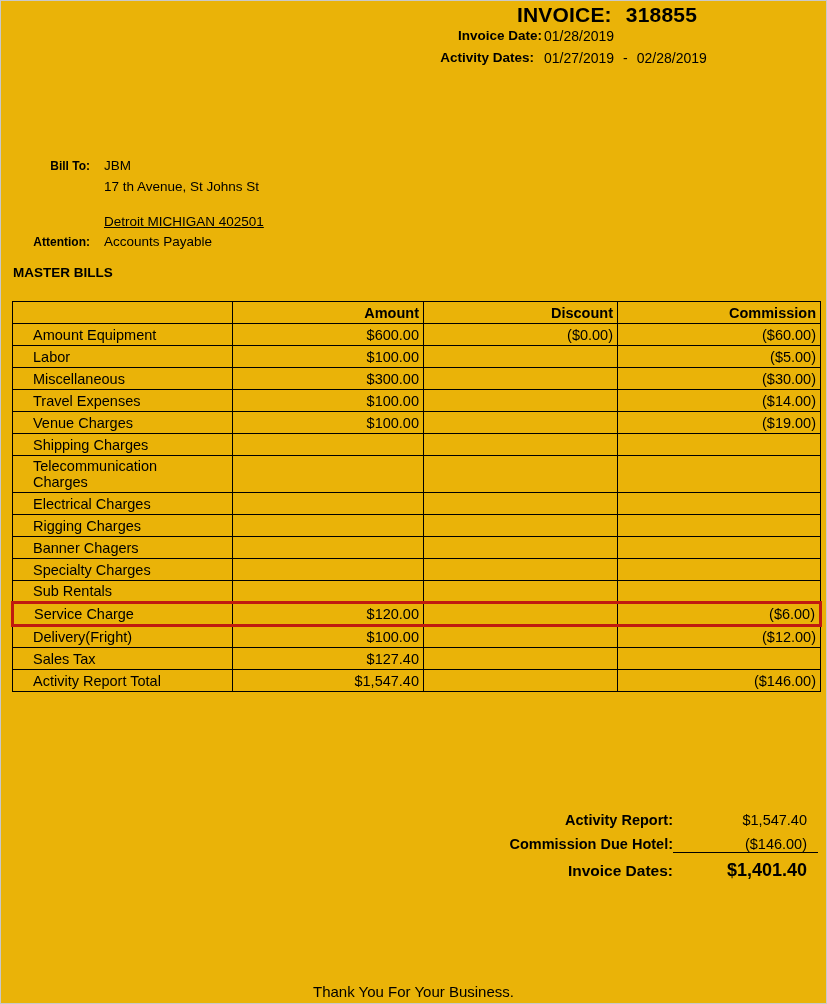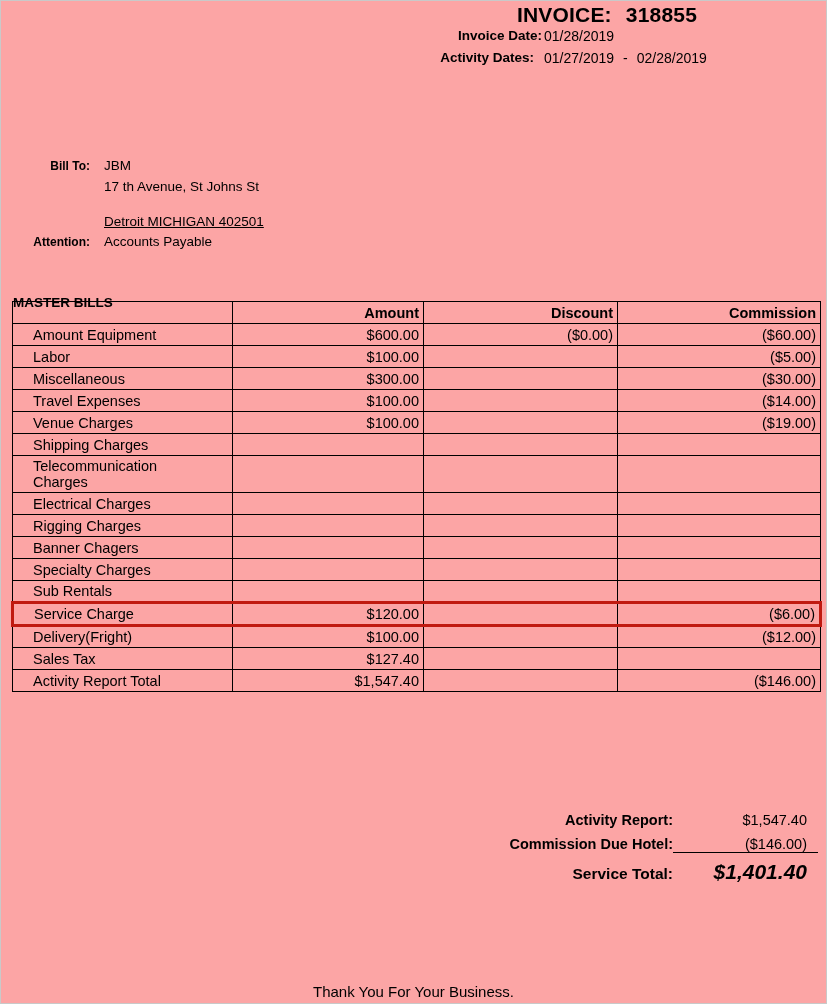--- a/index.html
+++ b/index.html
@@ -6,21 +6,21 @@
     --ink:#000000;
     --red:#c01a10;
     --page-border:#c9c9c9;
   }
   *{box-sizing:border-box;margin:0;padding:0;}
   html,body{background:#ffffff;}
   body{font-family:"Liberation Sans",sans-serif;color:var(--ink);}
   .page{
     position:relative;
     width:827px;height:1004px;
-    background:#fca5a5;
+    background:#eab308;
     border:1px solid var(--page-border);
     overflow:hidden;
   }
   
   .invoice-title{
     position:absolute;top:2px;left:386px;width:440px;
     text-align:center;font-weight:bold;font-size:21px;letter-spacing:0.2px;
     white-space:nowrap;
   }
   .invoice-title .title-number{margin-left:14px;}
@@ -35,21 +35,21 @@
   
   .bt-label{
     position:absolute;left:0;width:89px;text-align:right;
     font-weight:bold;font-size:12px;white-space:nowrap;
   }
   .bt-value{
     position:absolute;left:103px;font-size:13.5px;white-space:nowrap;
   }
   
   .section-title{
-    position:absolute;left:12px;top:294px;
+    position:absolute;left:12px;top:264px;
     font-weight:bold;font-size:13.5px;
   }
   table.master-bills{
     position:absolute;left:10px;top:300px;
     width:808px;border-collapse:collapse;table-layout:fixed;
     font-size:14.5px;
   }
   .master-bills th,.master-bills td{
     border:1px solid #000;height:22px;vertical-align:middle;
     overflow:hidden;
@@ -64,21 +64,21 @@
   tr.highlight td:first-child{border-left:3px solid var(--red);}
   tr.highlight td:last-child{border-right:3px solid var(--red);}
   
   .summary{position:absolute;top:811px;left:300px;width:517px;}
   .summary-row{display:flex;justify-content:flex-end;align-items:baseline;height:24px;}
   .sum-label{font-weight:bold;font-size:14.5px;text-align:right;white-space:nowrap;}
   .sum-value{width:145px;text-align:right;font-size:14.5px;padding-right:11px;white-space:nowrap;}
   .summary-row.underlined .sum-value{border-bottom:1px solid #000;}
   .summary-row.total{height:26px;}
   .summary-row.total .sum-label{font-size:15.5px;}
-  .summary-row.total .sum-value{font-weight:bold;font-size:21px;font-style:italic;}
+  .summary-row.total .sum-value{font-weight:bold;font-size:18px;}
   
   .footer{
     position:absolute;left:0;bottom:3px;width:100%;
     text-align:center;font-size:15px;
   }
 </style>
 </head>
 <body>
 
 <div class="page">
@@ -222,20 +222,20 @@
   <div class="summary">
     <div class="summary-row">
       <span class="sum-label">Activity Report:</span>
       <span class="sum-value">$1,547.40</span>
     </div>
     <div class="summary-row underlined">
       <span class="sum-label">Commission Due Hotel:</span>
       <span class="sum-value">($146.00)</span>
     </div>
     <div class="summary-row total">
-      <span class="sum-label">Service Total:</span>
+      <span class="sum-label">Invoice Dates:</span>
       <span class="sum-value">$1,401.40</span>
     </div>
   </div>
 
   <div class="footer">Thank You For Your Business.</div>
 
 </div>
 
 </body></html>

